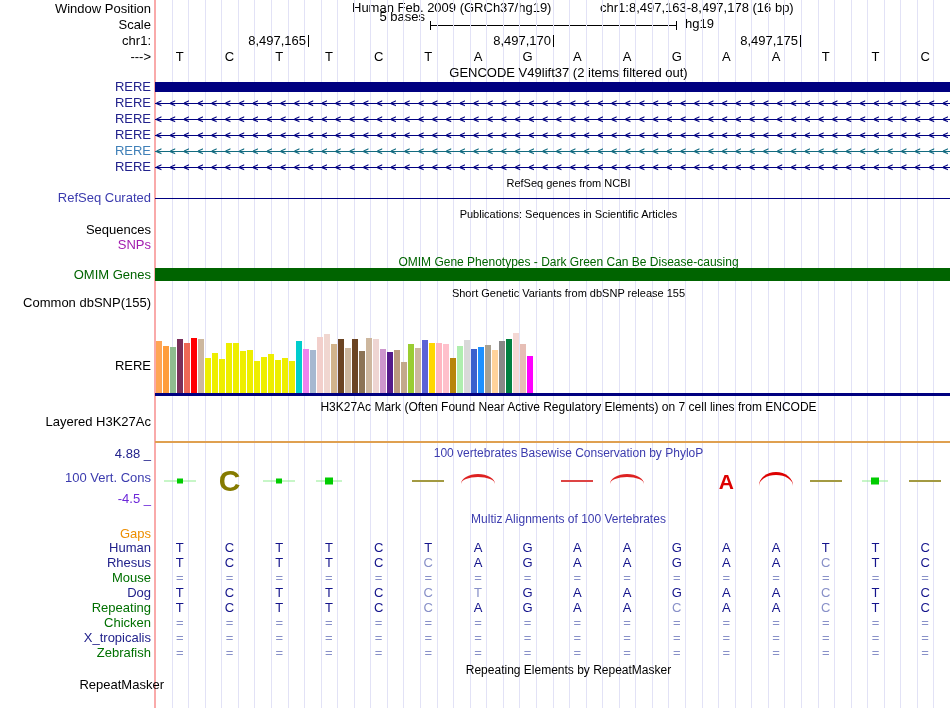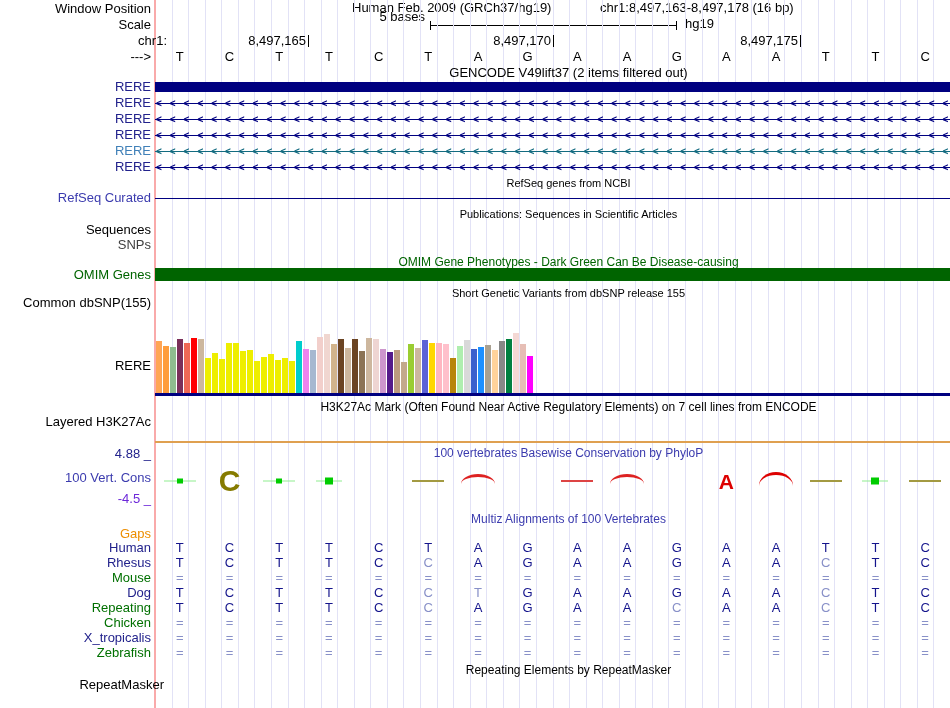--- a/index.html
+++ b/index.html
@@ -79,31 +79,31 @@
     <div class="gridline" style="left: 834.062px;"></div>
     <div class="gridline" style="left: 850.625px;"></div>
     <div class="gridline" style="left: 867.188px;"></div>
     <div class="gridline" style="left: 883.75px;"></div>
     <div class="gridline" style="left: 900.312px;"></div>
     <div class="gridline" style="left: 916.875px;"></div>
     <div class="gridline" style="left: 933.438px;"></div>
     <div class="pinkline"></div>
     <div class="lbl" style="top: 2px; color: rgb(0, 0, 0);">Window Position</div>
     <div class="lbl" style="top: 18px; color: rgb(0, 0, 0);">Scale</div>
-    <div class="lbl" style="top: 34px; color: rgb(0, 0, 0); margin-left: 16px;">chr1:</div>
+    <div class="lbl" style="top: 34px; color: rgb(0, 0, 0);">chr1:</div>
     <div class="lbl" style="top: 50px; color: rgb(0, 0, 0);">---&gt;</div>
     <div class="lbl" style="top: 80px; color: rgb(34, 34, 140);">RERE</div>
     <div class="lbl" style="top: 96px; color: rgb(34, 34, 140);">RERE</div>
     <div class="lbl" style="top: 112px; color: rgb(34, 34, 140);">RERE</div>
     <div class="lbl" style="top: 128px; color: rgb(34, 34, 140);">RERE</div>
     <div class="lbl" style="top: 144px; color: rgb(64, 128, 184);">RERE</div>
     <div class="lbl" style="top: 160px; color: rgb(34, 34, 140);">RERE</div>
     <div class="lbl" style="top: 191px; color: rgb(59, 59, 174);">RefSeq Curated</div>
     <div class="lbl" style="top: 223px; color: rgb(0, 0, 0);">Sequences</div>
-    <div class="lbl" style="top: 238px; color: #404040;">SNPs</div>
+    <div class="lbl" style="top: 238px; color: #a21caf;">SNPs</div>
     <div class="lbl" style="top: 268px; color: rgb(0, 100, 0);">OMIM Genes</div>
     <div class="lbl" style="top: 296px; color: rgb(0, 0, 0);">Common dbSNP(155)</div>
     <div class="lbl" style="top: 359px; color: rgb(0, 0, 0);">RERE</div>
     <div class="lbl" style="top: 415px; color: rgb(0, 0, 0);">Layered H3K27Ac</div>
     <div class="lbl" style="top: 447px; color: rgb(34, 34, 140);">4.88 _</div>
     <div class="lbl" style="top: 471px; color: rgb(59, 59, 174);">100 Vert. Cons</div>
     <div class="lbl" style="top: 492px; color: #6d28d9;">-4.5 _</div>
     <div class="lbl" style="top: 527px; color: rgb(237, 142, 0);">Gaps</div>
     <div class="lbl" style="top: 541px; color: rgb(34, 34, 140);">Human</div>
     <div class="lbl" style="top: 556px; color: rgb(34, 34, 140);">Rhesus</div>

